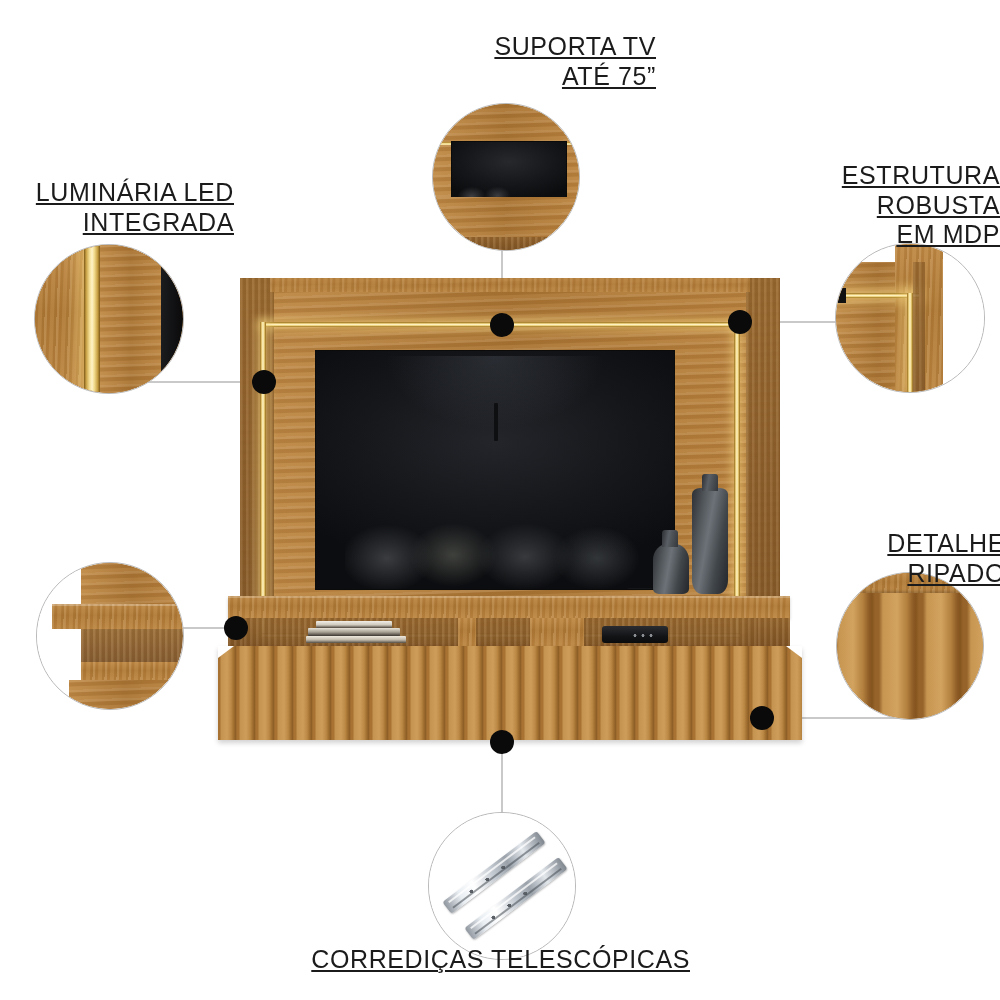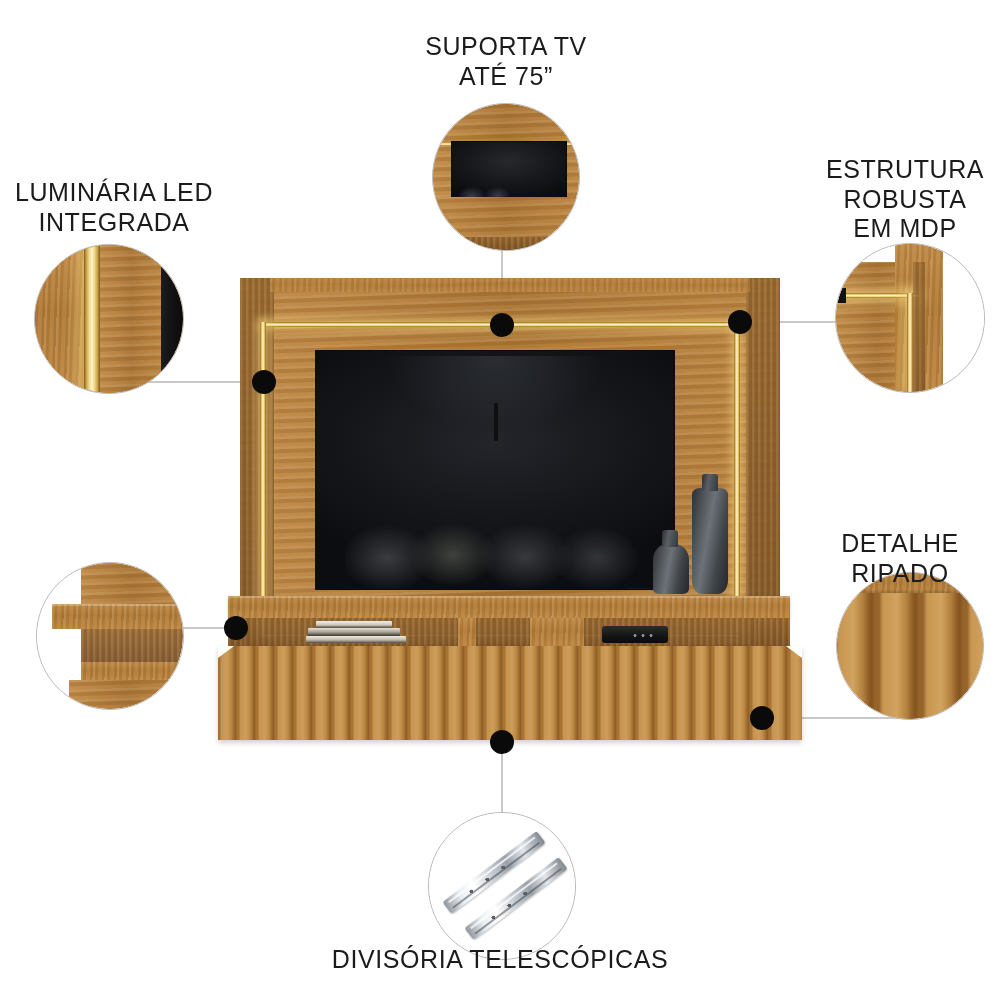--- a/index.html
+++ b/index.html
@@ -24,22 +24,23 @@
 
   
   .label {
     position: absolute;
     color: #1b1b1b;
     font-family: "Liberation Sans", sans-serif;
     font-size: 25px;
     line-height: 1.18;
     font-weight: 400;
     letter-spacing: 0.6px;
-    text-align: center;
+    text-align: right;
     white-space: pre-line;
+    text-decoration: underline;
   }
 
   
   .conn {
     position: absolute;
     background: #c9c9c9;
   }
   .conn.h { height: 1.6px; }
   .conn.v { width: 1.6px; }
   .conn.dark { background: #6e4a34; }
@@ -442,22 +443,22 @@
       </div>
     </div>
   </div>
 
   <div class="label" style="left:356px; top:32px; width:300px;">SUPORTA TV
 ATÉ 75”</div>
 
   <div class="label" style="left:-6px; top:178px; width:240px;">LUMINÁRIA LED
 INTEGRADA</div>
 
-  <div class="label" style="left:810px; top:155px; width:190px;">ESTRUTURA
+  <div class="label" style="left:810px; top:161px; width:190px;">ESTRUTURA
 ROBUSTA
 EM MDP</div>
 
 
   <div class="label" style="left:795px; top:529px; width:210px;">DETALHE RIPADO</div>
 
-  <div class="label" style="left:310px; top:945px; width:380px;">DIVISÓRIA TELESCÓPICAS</div>
+  <div class="label" style="left:310px; top:945px; width:380px;">CORREDIÇAS TELESCÓPICAS</div>
 
 </div>
 
 </body></html>

